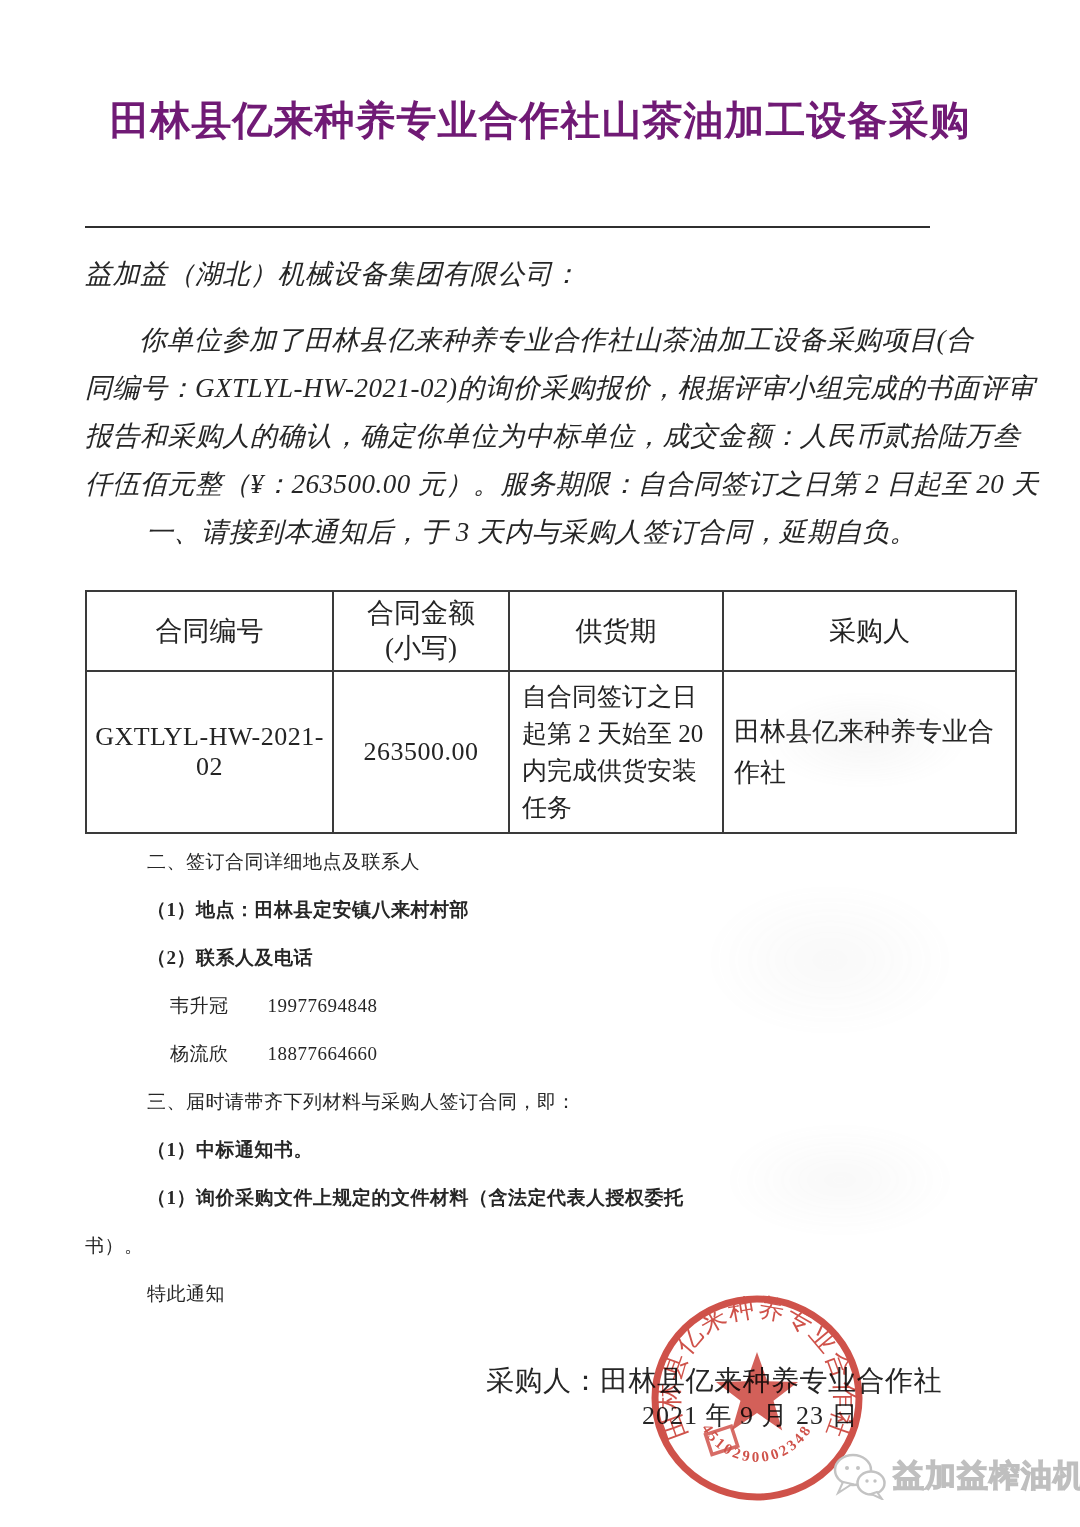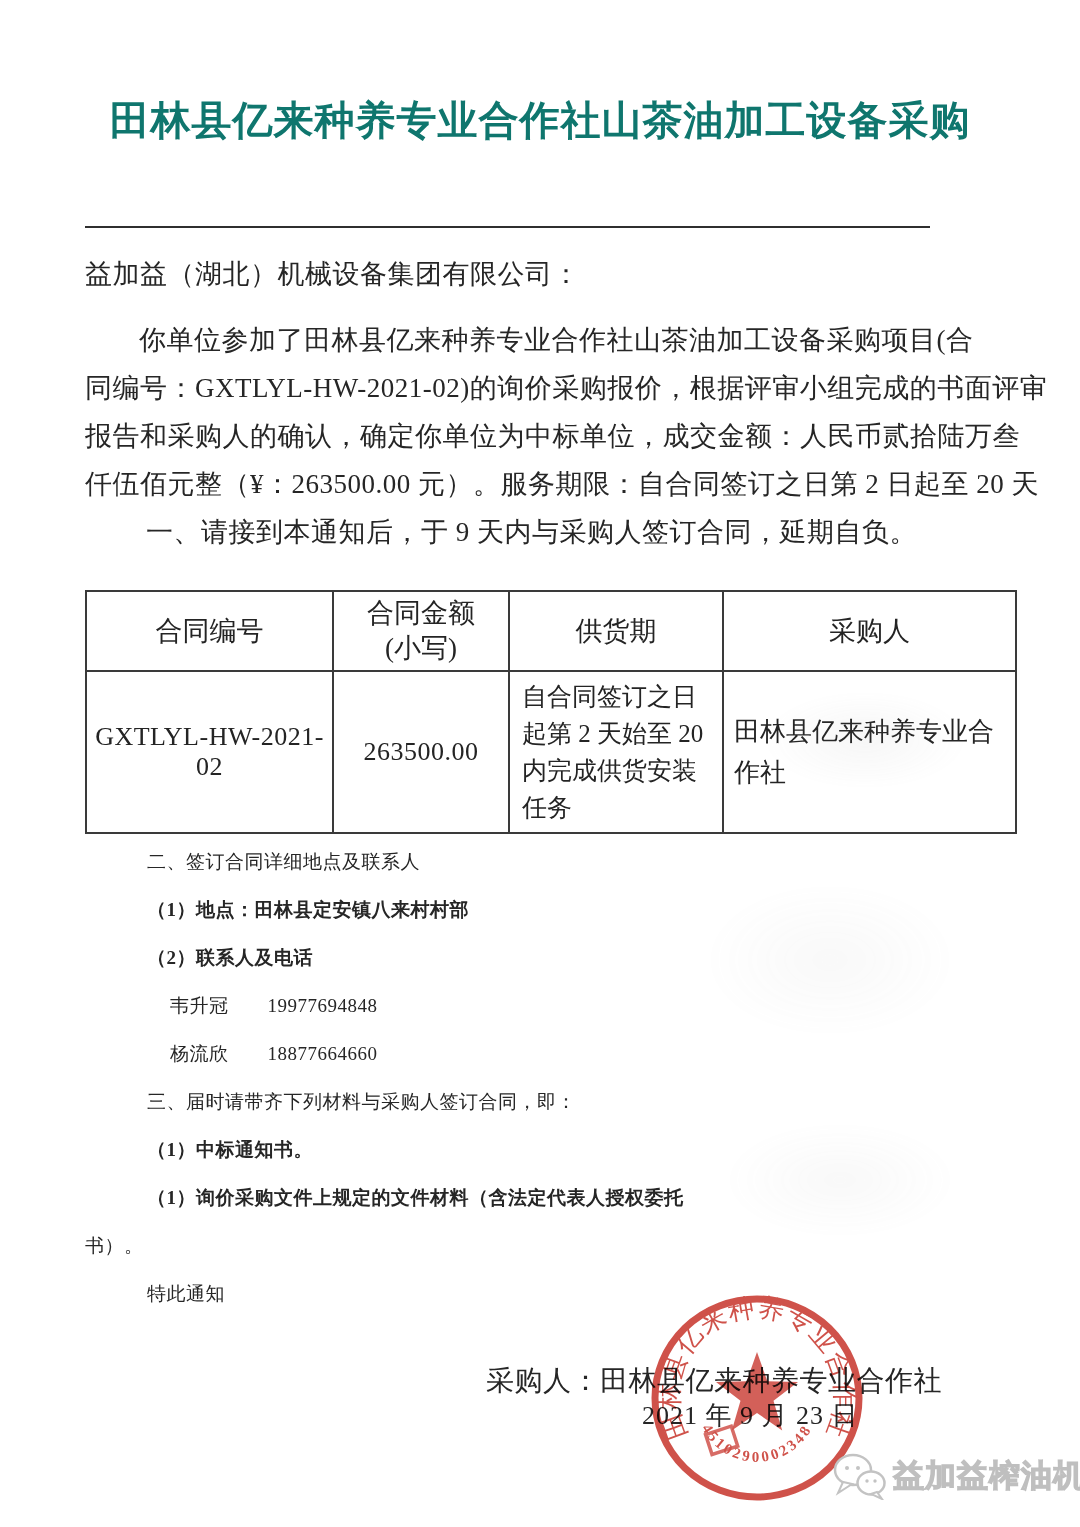--- a/index.html
+++ b/index.html
@@ -4,25 +4,25 @@
 <style>
   html,body { margin:0; padding:0; background:#ffffff; }
   .page {
     position:relative; width:1080px; height:1527px; margin:0 auto;
     background:#ffffff; overflow:hidden;
     font-family:"Liberation Serif","DejaVu Serif",serif;
     color:#262626;
   }
   
   .title-block { position:absolute; top:92px; left:0; width:100%; text-align:center; }
-  .title-line { font-size:40px; font-weight:700; line-height:57px; letter-spacing:1px; color:#0f766e; }
+  .title-line { font-size:40px; font-weight:700; line-height:57px; letter-spacing:1px; color:#701a75; }
   .rule { position:absolute; top:226px; left:85px; width:845px; height:2px; background:#2f2f2f; }
 
   
-  .block1 { position:absolute; top:250px; left:85px; width:925px; }
+  .block1 { position:absolute; top:250px; left:85px; width:925px;font-style:italic; }
   .b1line { height:48px; line-height:48px; font-size:27px; white-space:pre; letter-spacing:0.5px; }
   .addressee { margin-bottom:18px; }
   .indent-first { padding-left:54px; }
   .indent-item { padding-left:61px; }
 
   
   .doc-table { position:absolute; top:590px; left:85px; width:930px;
     border-collapse:collapse; table-layout:fixed; }
   .doc-table th, .doc-table td { border:2px solid #3a3a3a; font-weight:normal; color:#242424; }
   .doc-table th { height:76px; font-size:27px; text-align:center; line-height:35px; white-space:pre-line; }
@@ -68,21 +68,21 @@
     <div class="title-line">田林县亿来种养专业合作社山茶油加工设备采购</div>
   </div>
   <div class="rule"></div>
 
   <div class="block1">
     <div class="b1line addressee">益加益（湖北）机械设备集团有限公司：</div>
     <div class="b1line indent-first">你单位参加了田林县亿来种养专业合作社山茶油加工设备采购项目(合</div>
     <div class="b1line">同编号：GXTLYL-HW-2021-02)的询价采购报价，根据评审小组完成的书面评审</div>
     <div class="b1line">报告和采购人的确认，确定你单位为中标单位，成交金额：人民币贰拾陆万叁</div>
     <div class="b1line">仟伍佰元整（¥：263500.00 元）。服务期限：自合同签订之日第 2 日起至 20 天</div>
-    <div class="b1line indent-item">一、请接到本通知后，于 9 天内与采购人签订合同，延期自负。</div>
+    <div class="b1line indent-item">一、请接到本通知后，于 3 天内与采购人签订合同，延期自负。</div>
   </div>
 
   <table class="doc-table">
     <colgroup>
       <col style="width:247px">
         <col style="width:176px">
         <col style="width:214px">
         <col style="width:293px">
     </colgroup>
     <tbody>

